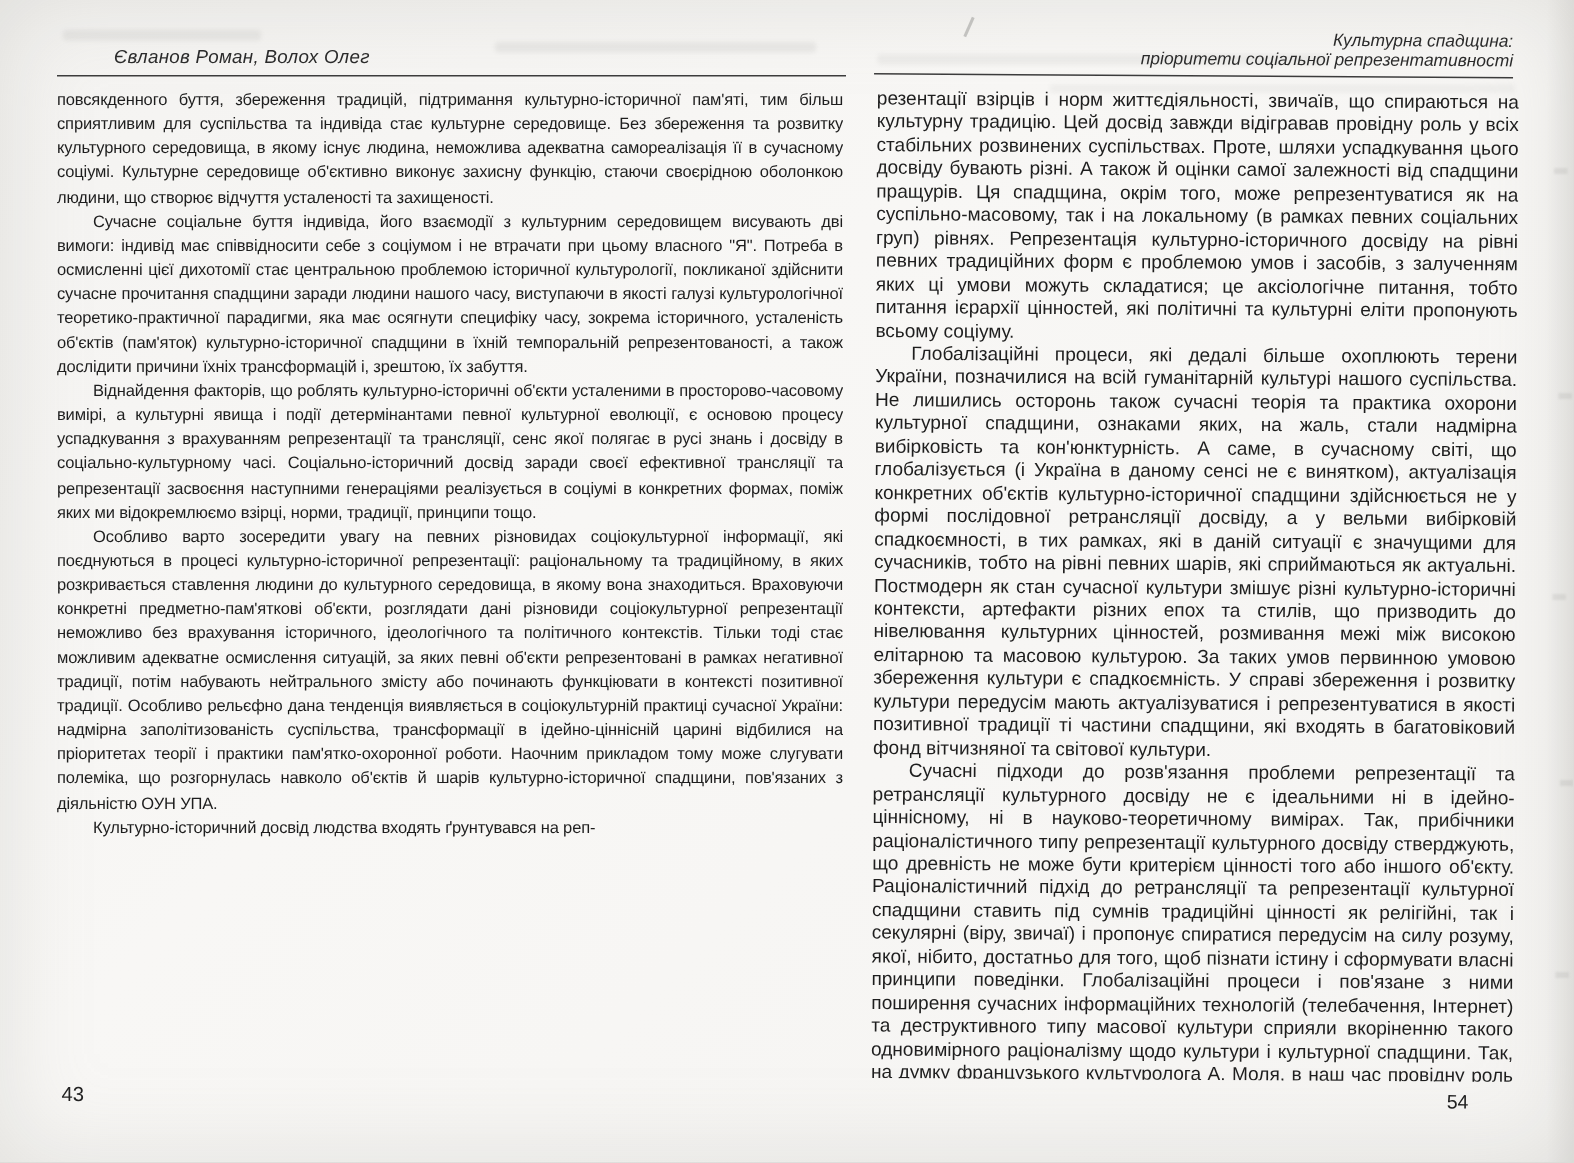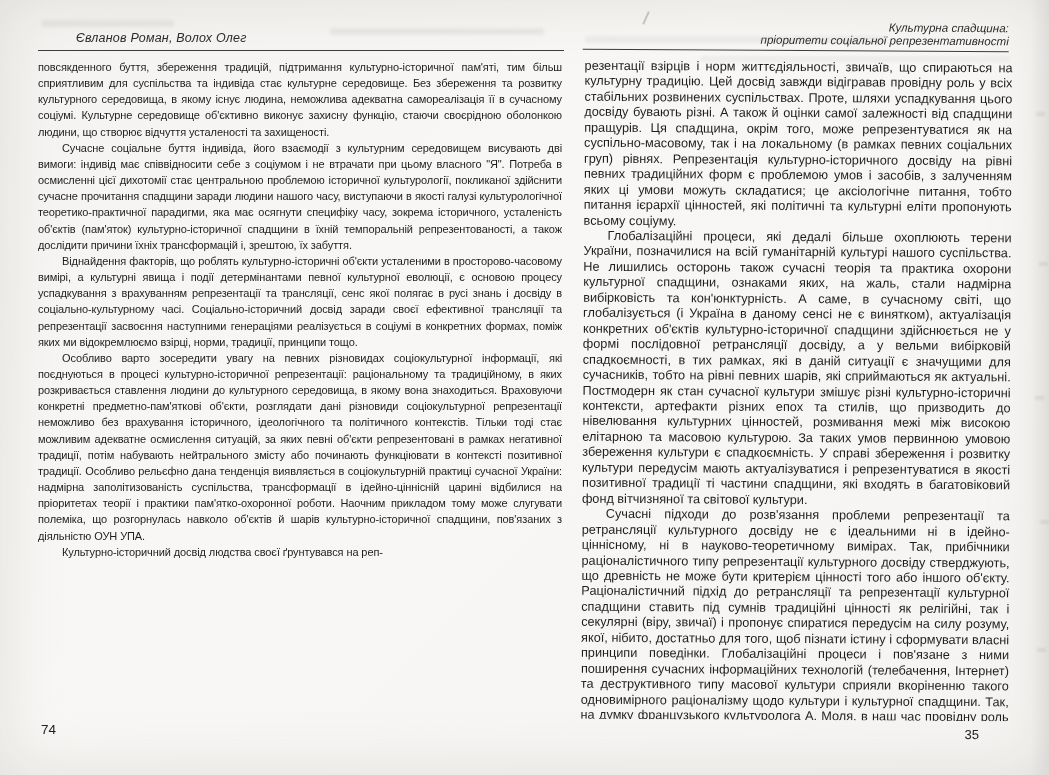--- a/index.html
+++ b/index.html
@@ -108,35 +108,35 @@
 
   <div>
     <div class="left-head">Євланов Роман, Волох Олег</div>
     <div class="left-rule"></div>
 
     <div class="left-body">
       <p class="para">повсякденного буття, збереження традицій, підтримання культурно-історичної пам'яті, тим більш сприятливим для суспільства та індивіда стає культурне середовище. Без збереження та розвитку культурного середовища, в якому існує людина, неможлива адекватна самореалізація її в сучасному соціумі. Культурне середовище об'єктивно виконує захисну функцію, стаючи своєрідною оболонкою людини, що створює відчуття усталеності та захищеності.</p>
       <p class="para indent">Сучасне соціальне буття індивіда, його взаємодії з культурним середовищем висувають дві вимоги: індивід має співвідносити себе з соціумом і не втрачати при цьому власного "Я". Потреба в осмисленні цієї дихотомії стає центральною проблемою історичної культурології, покликаної здійснити сучасне прочитання спадщини заради людини нашого часу, виступаючи в якості галузі культурологічної теоретико-практичної парадигми, яка має осягнути специфіку часу, зокрема історичного, усталеність об'єктів (пам'яток) культурно-історичної спадщини в їхній темпоральній репрезентованості, а також дослідити причини їхніх трансформацій і, зрештою, їх забуття.</p>
       <p class="para indent">Віднайдення факторів, що роблять культурно-історичні об'єкти усталеними в просторово-часовому вимірі, а культурні явища і події детермінантами певної культурної еволюції, є основою процесу успадкування з врахуванням репрезентації та трансляції, сенс якої полягає в русі знань і досвіду в соціально-культурному часі. Соціально-історичний досвід заради своєї ефективної трансляції та репрезентації засвоєння наступними генераціями реалізується в соціумі в конкретних формах, поміж яких ми відокремлюємо взірці, норми, традиції, принципи тощо.</p>
       <p class="para indent">Особливо варто зосередити увагу на певних різновидах соціокультурної інформації, які поєднуються в процесі культурно-історичної репрезентації: раціональному та традиційному, в яких розкривається ставлення людини до культурного середовища, в якому вона знаходиться. Враховуючи конкретні предметно-пам'яткові об'єкти, розглядати дані різновиди соціокультурної репрезентації неможливо без врахування історичного, ідеологічного та політичного контекстів. Тільки тоді стає можливим адекватне осмислення ситуацій, за яких певні об'єкти репрезентовані в рамках негативної традиції, потім набувають нейтрального змісту або починають функціювати в контексті позитивної традиції. Особливо рельєфно дана тенденція виявляється в соціокультурній практиці сучасної України: надмірна заполітизованість суспільства, трансформації в ідейно-ціннісній царині відбилися на пріоритетах теорії і практики пам'ятко-охоронної роботи. Наочним прикладом тому може слугувати полеміка, що розгорнулась навколо об'єктів й шарів культурно-історичної спадщини, пов'язаних з діяльністю ОУН УПА.</p>
-      <p class="para indent">Культурно-історичний досвід людства своєї ґрунтувався на реп-</p>
+      <p class="para indent">Культурно-історичний досвід людства входять ґрунтувався на реп-</p>
     </div>
 
-    <div class="left-pagenum">74</div>
+    <div class="left-pagenum">43</div>
   </div>
 
   <div class="right-wrap">
     <div class="right-head">
       <div>Культурна спадщина:</div>
       <div>пріоритети соціальної репрезентативності</div>
     </div>
     <div class="right-rule"></div>
 
     <div class="right-body">
       <p class="para">резентації взірців і норм життєдіяльності, звичаїв, що спираються на культурну традицію. Цей досвід завжди відігравав провідну роль у всіх стабільних розвинених суспільствах. Проте, шляхи успадкування цього досвіду бувають різні. А також й оцінки самої залежності від спадщини пращурів. Ця спадщина, окрім того, може репрезентуватися як на суспільно-масовому, так і на локальному (в рамках певних соціальних груп) рівнях. Репрезентація культурно-історичного досвіду на рівні певних традиційних форм є проблемою умов і засобів, з залученням яких ці умови можуть складатися; це аксіологічне питання, тобто питання ієрархії цінностей, які політичні та культурні еліти пропонують всьому соціуму.</p>
       <p class="para indent">Глобалізаційні процеси, які дедалі більше охоплюють терени України, позначилися на всій гуманітарній культурі нашого суспільства. Не лишились осторонь також сучасні теорія та практика охорони культурної спадщини, ознаками яких, на жаль, стали надмірна вибірковість та кон'юнктурність. А саме, в сучасному світі, що глобалізується (і Україна в даному сенсі не є винятком), актуалізація конкретних об'єктів культурно-історичної спадщини здійснюється не у формі послідовної ретрансляції досвіду, а у вельми вибірковій спадкоємності, в тих рамках, які в даній ситуації є значущими для сучасників, тобто на рівні певних шарів, які сприймаються як актуальні. Постмодерн як стан сучасної культури змішує різні культурно-історичні контексти, артефакти різних епох та стилів, що призводить до нівелювання культурних цінностей, розмивання межі між високою елітарною та масовою культурою. За таких умов первинною умовою збереження культури є спадкоємність. У справі збереження і розвитку культури передусім мають актуалізуватися і репрезентуватися в якості позитивної традиції ті частини спадщини, які входять в багатовіковий фонд вітчизняної та світової культури.</p>
       <p class="para indent">Сучасні підходи до розв'язання проблеми репрезентації та ретрансляції культурного досвіду не є ідеальними ні в ідейно-ціннісному, ні в науково-теоретичному вимірах. Так, прибічники раціоналістичного типу репрезентації культурного досвіду стверджують, що древність не може бути критерієм цінності того або іншого об'єкту. Раціоналістичний підхід до ретрансляції та репрезентації культурної спадщини ставить під сумнів традиційні цінності як релігійні, так і секулярні (віру, звичаї) і пропонує спиратися передусім на силу розуму, якої, нібито, достатньо для того, щоб пізнати істину і сформувати власні принципи поведінки. Глобалізаційні процеси і пов'язане з ними поширення сучасних інформаційних технологій (телебачення, Інтернет) та деструктивного типу масової культури сприяли вкоріненню такого одновимірного раціоналізму щодо культури і культурної спадщини. Так, на думку французького культуролога А. Моля, в наш час провідну роль відіграє не сума накопичених знань, отриманих індивідом в сім'ї та навчальних закладах, а потоки</p>
     </div>
 
-    <div class="right-pagenum">35</div>
+    <div class="right-pagenum">54</div>
   </div>
 
 </div>
 
 </body></html>

